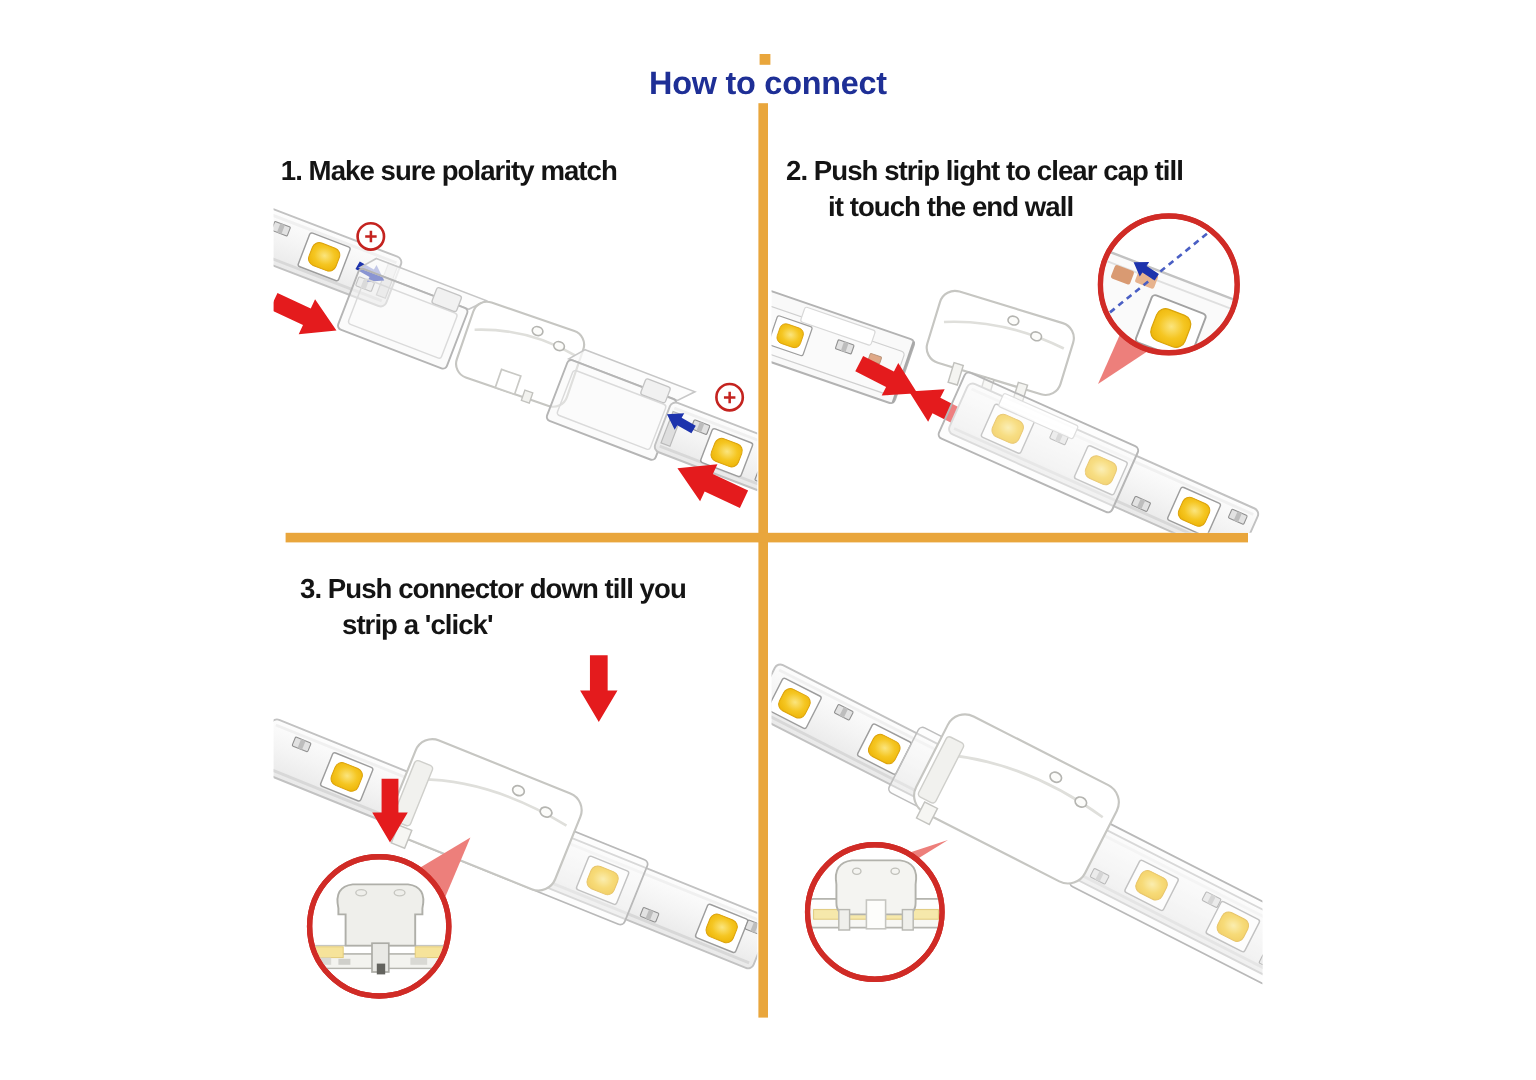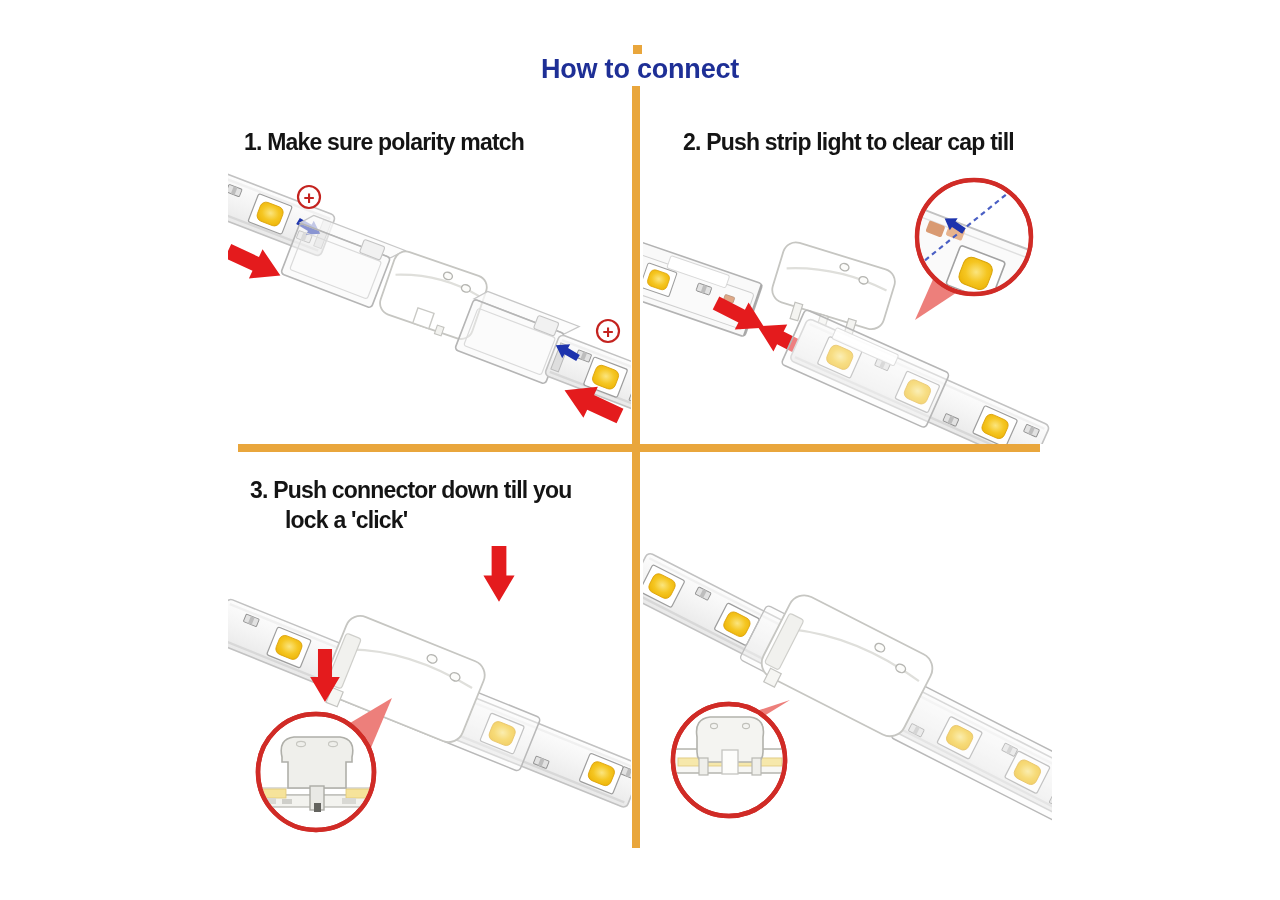--- a/index.html
+++ b/index.html
@@ -7,22 +7,22 @@
           font-family:"Liberation Sans",sans-serif;}
   .page-title{position:absolute;left:0;top:54px;width:1280px;text-align:center;
     font-size:27px;font-weight:700;color:#1E2F96;letter-spacing:-0.2px;}
   .divider{position:absolute;background:#E9A63C;}
   .v-dash{left:633px;top:45px;width:9px;height:9px;}
   .v-line{left:632px;top:86px;width:8px;height:762px;}
   .h-line{left:238px;top:444px;width:802px;height:8px;}
   .step-heading{position:absolute;font-size:23px;font-weight:700;color:#141414;
     letter-spacing:-0.8px;line-height:30px;white-space:nowrap;}
   .step-heading .indent{margin-left:35px;}
-  #h1{left:244px;top:127px;}
-  #h2{left:655px;top:127px;margin-left:28px;}
+  #h1{left:234px;top:127px;}
+  #h2{left:655px;top:127px;}
   #h3{left:250px;top:475px;}
   #h4{left:655px;top:470px;}
   .art{position:absolute;left:0;top:0;}
   .stripBody{fill:url(#stripFill);stroke:#C2C2C2;stroke-width:1.6;}
   .hl{stroke:#F0F0F0;stroke-width:2.4;}
   .sh{stroke:#D8D8D8;stroke-width:2.4;}
   .capGlass{fill:#F8F8F8;fill-opacity:0.5;stroke:#B5B5B5;stroke-width:1.6;}
   .capInner{fill:none;stroke:#DADADA;stroke-width:1.2;}
   .hole{fill:#FCFCFA;stroke:#B5B5B1;stroke-width:1.4;}
   .conn{fill:#FFFFFF;stroke:#C6C6C2;stroke-width:1.8;}
@@ -42,24 +42,25 @@
   <div class="divider v-dash"></div>
   <div class="divider v-line"></div>
   <div class="divider h-line"></div>
 
   <div class="step-heading" id="h1">
     <div>1. Make sure polarity match</div>
     <div class="indent"></div>
   </div>
   <div class="step-heading" id="h2">
     <div>2. Push strip light to clear cap till</div>
+    <div class="indent">it touch the end wall</div>
   </div>
   <div class="step-heading" id="h3">
     <div>3. Push connector down till you</div>
-    <div class="indent">lock a 'click'</div>
+    <div class="indent">strip a 'click'</div>
   </div>
 
   <svg class="art" width="1280" height="900" viewBox="0 0 1280 900">
     <defs>
       <linearGradient id="stripFill" x1="0" y1="0" x2="0" y2="1">
         <stop offset="0" stop-color="#FDFDFD"></stop>
           <stop offset="0.5" stop-color="#F4F4F4"></stop>
           <stop offset="1" stop-color="#E9E9E9"></stop>
       </linearGradient>
       <radialGradient id="ledGrad" cx="0.5" cy="0.45" r="0.65">

